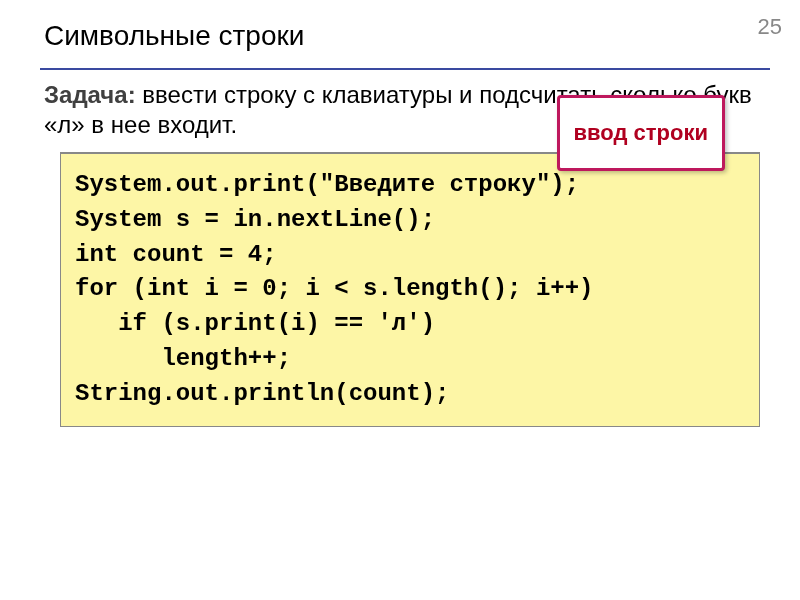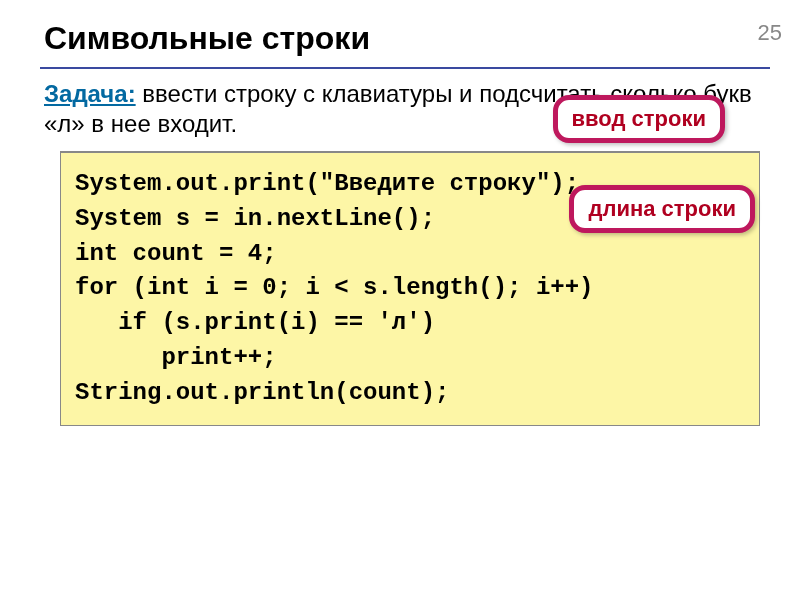--- a/index.html
+++ b/index.html
@@ -14,67 +14,66 @@
   }
   .slide {
     position: relative;
     width: 780px;
     height: 585px;
     margin: 0 auto;
     background: #fff;
   }
   .page-num {
     position: absolute;
-    top: 20px;
+    top: 14px;
     right: 8px;
     font-size: 22px;
     color: #888;
   }
   .title {
-    font-size: 32px;
-    font-weight: bold;
+    font-size: 28px;
+    font-weight: normal;
     color: #000;
-    padding: 20px 0 10px 34px;
+    padding: 20px 0 16px 34px;
   }
   .hr {
     border: none;
     border-top: 2px solid #3a4aa0;
     margin: 0 20px 0 30px;
   }
   .task {
     padding: 10px 34px 0 34px;
     font-size: 24px;
     line-height: 1.25;
     color: #000;
   }
   .task-label {
-    color: #0369a1;
+    color: #404040;
     font-weight: bold;
-    text-decoration: underline;
   }
   .code-box {
     position: relative;
     margin: 12px 30px 0 50px;
     background: #fdf6a6;
     border: 1px solid #888;
     border-top: 2px solid #888;
     padding: 14px 10px 14px 14px;
     font-family: "Courier New", Courier, monospace;
     font-size: 24px;
     font-weight: bold;
     line-height: 1.45;
     white-space: pre;
     color: #000;
   }
   .callout {
     position: absolute;
     background: #fff;
-    border: 5px solid #be185d;
-    border-radius: 16px;
-    padding: 6px 14px;
+    border: 3px solid #be185d;
+    border-radius: 4px;
+    padding: 22px 14px;
     font-family: Arial, sans-serif;
     font-size: 22px;
     font-weight: bold;
     color: #b00020;
     box-shadow: 2px 2px 4px rgba(0,0,0,0.25);
   }
   
   .c1 { top: 95px; right: 65px; }
 
   
@@ -93,30 +92,29 @@
 
   <div class="task">
     <span class="task-label">Задача:</span><span> ввести строку с клавиатуры и подсчитать сколько букв «л» в нее входит.</span>
   </div>
 
   <div class="code-box"><span>System.out.print("Введите строку");</span>
 <span>System s = in.nextLine();</span>
 <span>int count = 4;</span>
 <span>for (int i = 0; i &lt; s.length(); i++)</span>
 <span>   if (s.print(i) == 'л')</span>
-<span>      print++;</span>
+<span>      length++;</span>
 <span>String.out.println(count);</span></div>
 
   <div class="tail-stack">
     
     
     
   </div>
   <div class="callout c1">ввод строки</div>
 
   <div class="tail-stack">
     
     
     
   </div>
-  <div class="callout c2">длина строки</div>
 
 </div>
 
 </body></html>

